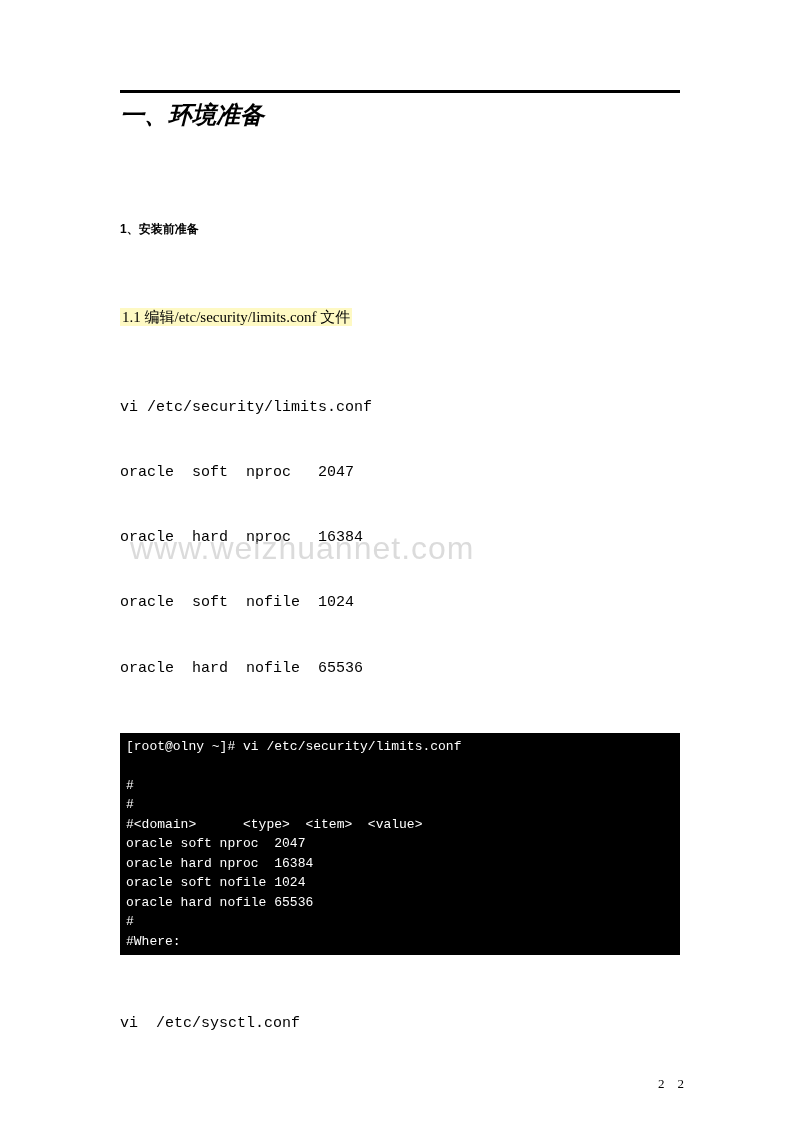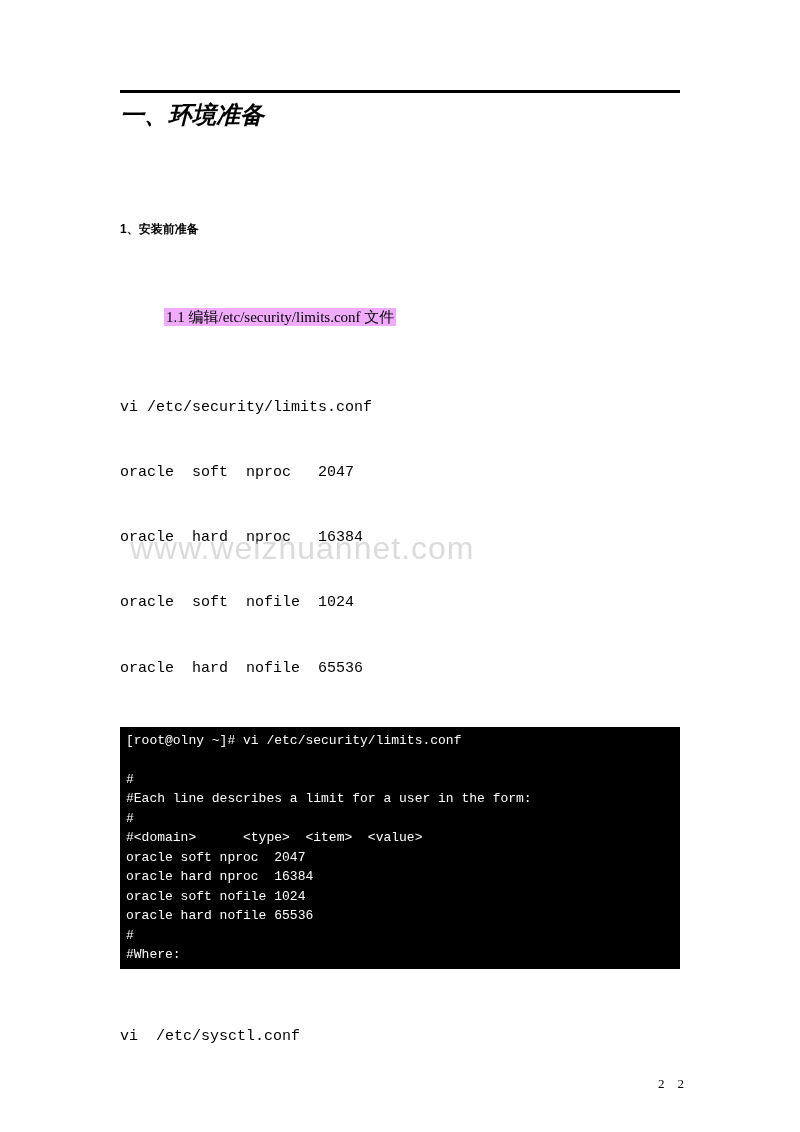--- a/index.html
+++ b/index.html
@@ -27,41 +27,40 @@
     }
     .h2 {
       font-family: "SimHei","黑体","Arial",sans-serif;
       font-size: 12px;
       font-weight: bold;
       margin-bottom: 70px;
     }
     .h3 {
       font-family: "SimSun","宋体",serif;
       font-size: 15px;
-      background: #f0abfc;
+      background: #fef9c3;
       display: inline;
       padding: 1px 2px;
-      margin-left: 44px;
     }
     .h3-wrap { margin-bottom: 26px; }
     .mono {
       font-family: "Courier New","SimSun",monospace;
       font-size: 15px;
       line-height: 1.45;
       white-space: pre;
     }
     .terminal {
       background: #000;
       color: #fff;
       font-family: "Courier New",monospace;
       font-size: 13px;
       line-height: 1.5;
       padding: 4px 6px 4px 6px;
       width: 560px;
-      margin-top: 4px;
+      margin-top: 10px;
       margin-bottom: 14px;
       position: relative;
     }
     .term-line { white-space: pre; }
     .cursor-block {
       display: inline-block;
       width: 8px;
       height: 13px;
       background: #2ecc40;
       vertical-align: middle;
@@ -108,21 +107,20 @@
     <div>oracle  soft  nproc   2047</div>
     <div>oracle  hard  nproc   16384</div>
     <div>oracle  soft  nofile  1024</div>
     <div>oracle  hard  nofile  65536</div>
   </div>
 
   <div class="terminal">
     <div class="term-line"><span>[root@olny ~]#</span><span> vi /etc/security/limits.conf</span></div>
     <div class="term-line">&nbsp;</div>
     <div class="term-line">#</div>
-    <div class="term-line">#Each line describes a limit for a user in the form:</div>
     <div class="term-line">#</div>
     <div class="term-line">#&lt;domain&gt;      &lt;type&gt;  &lt;item&gt;  &lt;value&gt;</div>
     <div class="term-line">oracle soft nproc  2047</div>
     <div class="term-line">oracle hard nproc  16384</div>
     <div class="term-line">oracle soft nofile 1024</div>
     <div class="term-line">oracle hard nofile 65536</div>
     <div class="term-line">#</div>
     <div class="term-line">#Where:</div>
   </div>
 

